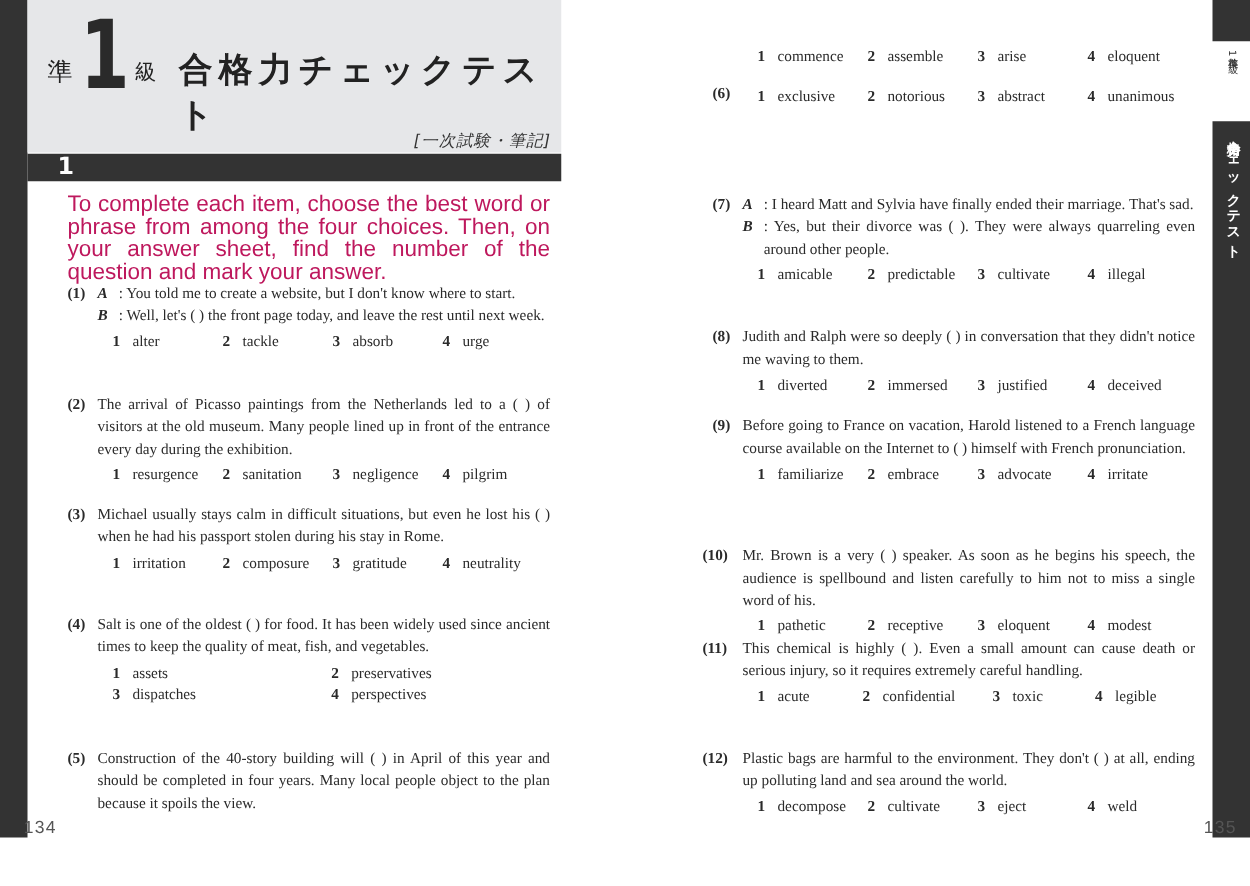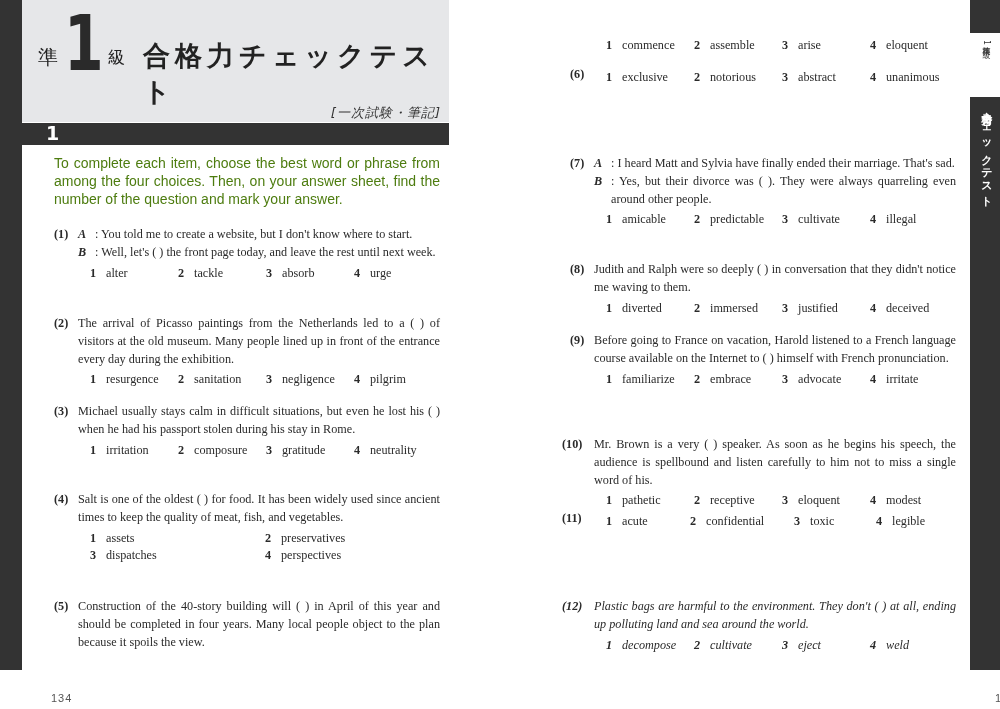--- a/index.html
+++ b/index.html
@@ -7,37 +7,37 @@
          font-family: "Liberation Serif", "DejaVu Serif", serif; color:#2a2a2a; }
   .left-bar { position:absolute; left:0; top:0; width:22px; height:670px; background:#333333; }
   .header-box { position:absolute; left:22px; top:0; width:427px; height:122px; background:#e6e7e9; }
   .jun { position:absolute; left:38px; top:44px; font-size:20px; font-family:"DejaVu Sans", sans-serif; color:#222; }
   .bignum { position:absolute; left:63px; top:6px; font-size:76px; font-family:"DejaVu Sans", sans-serif; font-weight:bold; color:#2a2a2a; transform:scaleX(0.75); transform-origin:left top; line-height:1; }
   .kyu { position:absolute; left:107px; top:46px; font-size:17px; font-family:"DejaVu Sans", sans-serif; color:#222; }
   .title { position:absolute; left:143px; top:38px; font-size:27px; font-weight:bold; letter-spacing:5px; font-family:"DejaVu Sans", sans-serif; color:#222; }
   .sub { position:absolute; right:8px; top:104px; font-size:13px; font-family:"DejaVu Sans", sans-serif; color:#333; letter-spacing:1px;font-style:italic; }
   .section-bar { position:absolute; left:22px; top:123px; width:427px; height:22px; background:#333333; }
   .section-num { position:absolute; left:24px; top:-1px; color:#fff; font-family:"DejaVu Sans", sans-serif; font-weight:bold; font-size:19px; }
-  .instr { position:absolute; left:54px; top:154px; width:386px; font-family:"Liberation Sans", sans-serif; font-size:14px; line-height:18px; color:#4d7c0f; text-align:justify; }
+  .instr { position:absolute; left:54px; top:154px; width:386px; font-family:"Liberation Sans", sans-serif; font-size:18px; line-height:18px; color:#be185d; text-align:justify; }
   .q { position:absolute; font-size:12.2px; line-height:17.8px; color:#2a2a2a; }
   .q .num { position:absolute; left:0; top:0; font-weight:bold; }
   .q .body { margin-left:24px; text-align:justify; text-align-last:left; }
   .q .speaker { display:flex; }
   .q .speaker .who { font-weight:bold; font-style:italic; width:17px; flex:none; }
   .q .speaker .txt { flex:1; text-align:justify; }
   .choices { display:flex; margin-left:36px; margin-top:3px; }
   .choices .c { display:flex; white-space:nowrap; }
   .choices .c .n { font-weight:bold; width:16px; }
   .choices.grid { flex-wrap:wrap; }
   .choices.grid .c { width:175px; margin-bottom:0; }
   .right-tab-top { position:absolute; left:970px; top:0; width:30px; height:33px; background:#333; }
   .right-tab-label { position:absolute; left:970px; top:40px; width:30px; height:55px; writing-mode:vertical-rl; font-family:"DejaVu Sans", sans-serif; font-size:8px; color:#333; display:flex; align-items:center; }
   .right-tab-dark { position:absolute; left:970px; top:97px; width:30px; height:573px; background:#333; }
   .right-tab-dark span { position:absolute; left:8px; top:6px; writing-mode:vertical-rl; color:#fff; font-family:"DejaVu Sans", sans-serif; font-weight:bold; font-size:11px; letter-spacing:1px; }
-  .pageno { position:absolute; top:692px; font-family:"Liberation Sans", sans-serif; font-size:11px; color:#555; letter-spacing:1px;margin-left:32px; }
+  .pageno { position:absolute; top:653px; font-family:"Liberation Sans", sans-serif; font-size:14px; color:#555; letter-spacing:1px; }
 </style>
 </head>
 <body>
 
 <div class="left-bar"></div>
 <div class="header-box">
   <span class="jun" style="left:16px">準</span>
   <span class="bignum" style="left:42px">1</span>
   <span class="kyu" style="left:86px">級</span>
   <span class="title" style="left:121px">合格力チェックテスト</span>
@@ -295,41 +295,42 @@
       </span>
     <span class="c">
         <span class="n">4</span>
         <span>modest</span>
       </span>
   </div>
 </div>
 
 <div class="q" style="left:562px; top:510px; width:394px;">
   <span class="num">(11)</span>
+  <div class="body" style="margin-left:32px">This chemical is highly (          ).  Even a small amount can cause death or serious injury, so it requires extremely careful handling.</div>
   <div class="choices" style="margin-left:44px">
     <span class="c" style="width:84px">
         <span class="n">1</span>
         <span>acute</span>
       </span>
     <span class="c" style="width:104px">
         <span class="n">2</span>
         <span>confidential</span>
       </span>
     <span class="c" style="width:82px">
         <span class="n">3</span>
         <span>toxic</span>
       </span>
     <span class="c">
         <span class="n">4</span>
         <span>legible</span>
       </span>
   </div>
 </div>
 
-<div class="q" style="left:562px; top:598px; width:394px;font-style:italic;">
+<div class="q" style="left:562px; top:598px; width:394px;">
   <span class="num">(12)</span>
   <div class="body" style="margin-left:32px">Plastic bags are harmful to the environment.  They don't (          ) at all, ending up polluting land and sea around the world.</div>
   <div class="choices" style="margin-left:44px">
     <span class="c" style="width:88px">
         <span class="n">1</span>
         <span>decompose</span>
       </span>
     <span class="c" style="width:88px">
         <span class="n">2</span>
         <span>cultivate</span>

